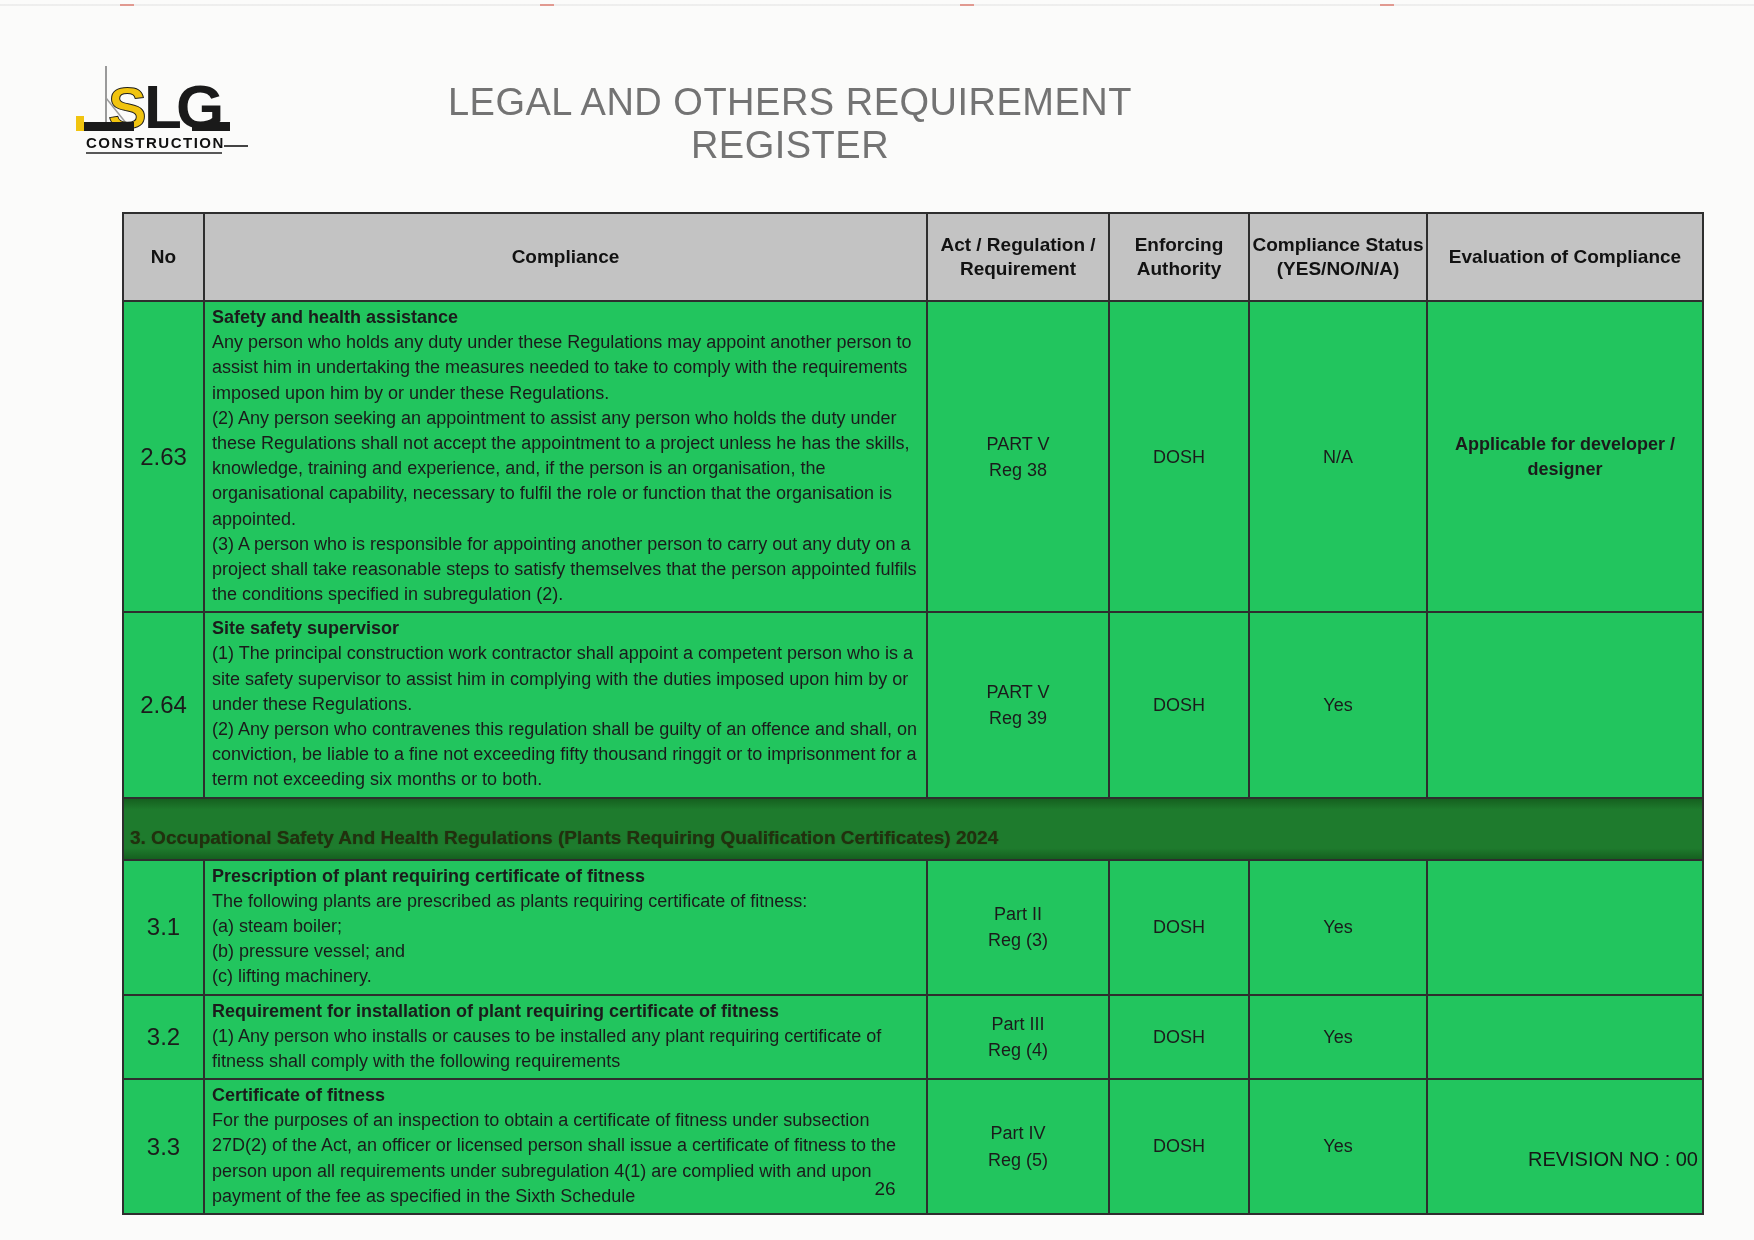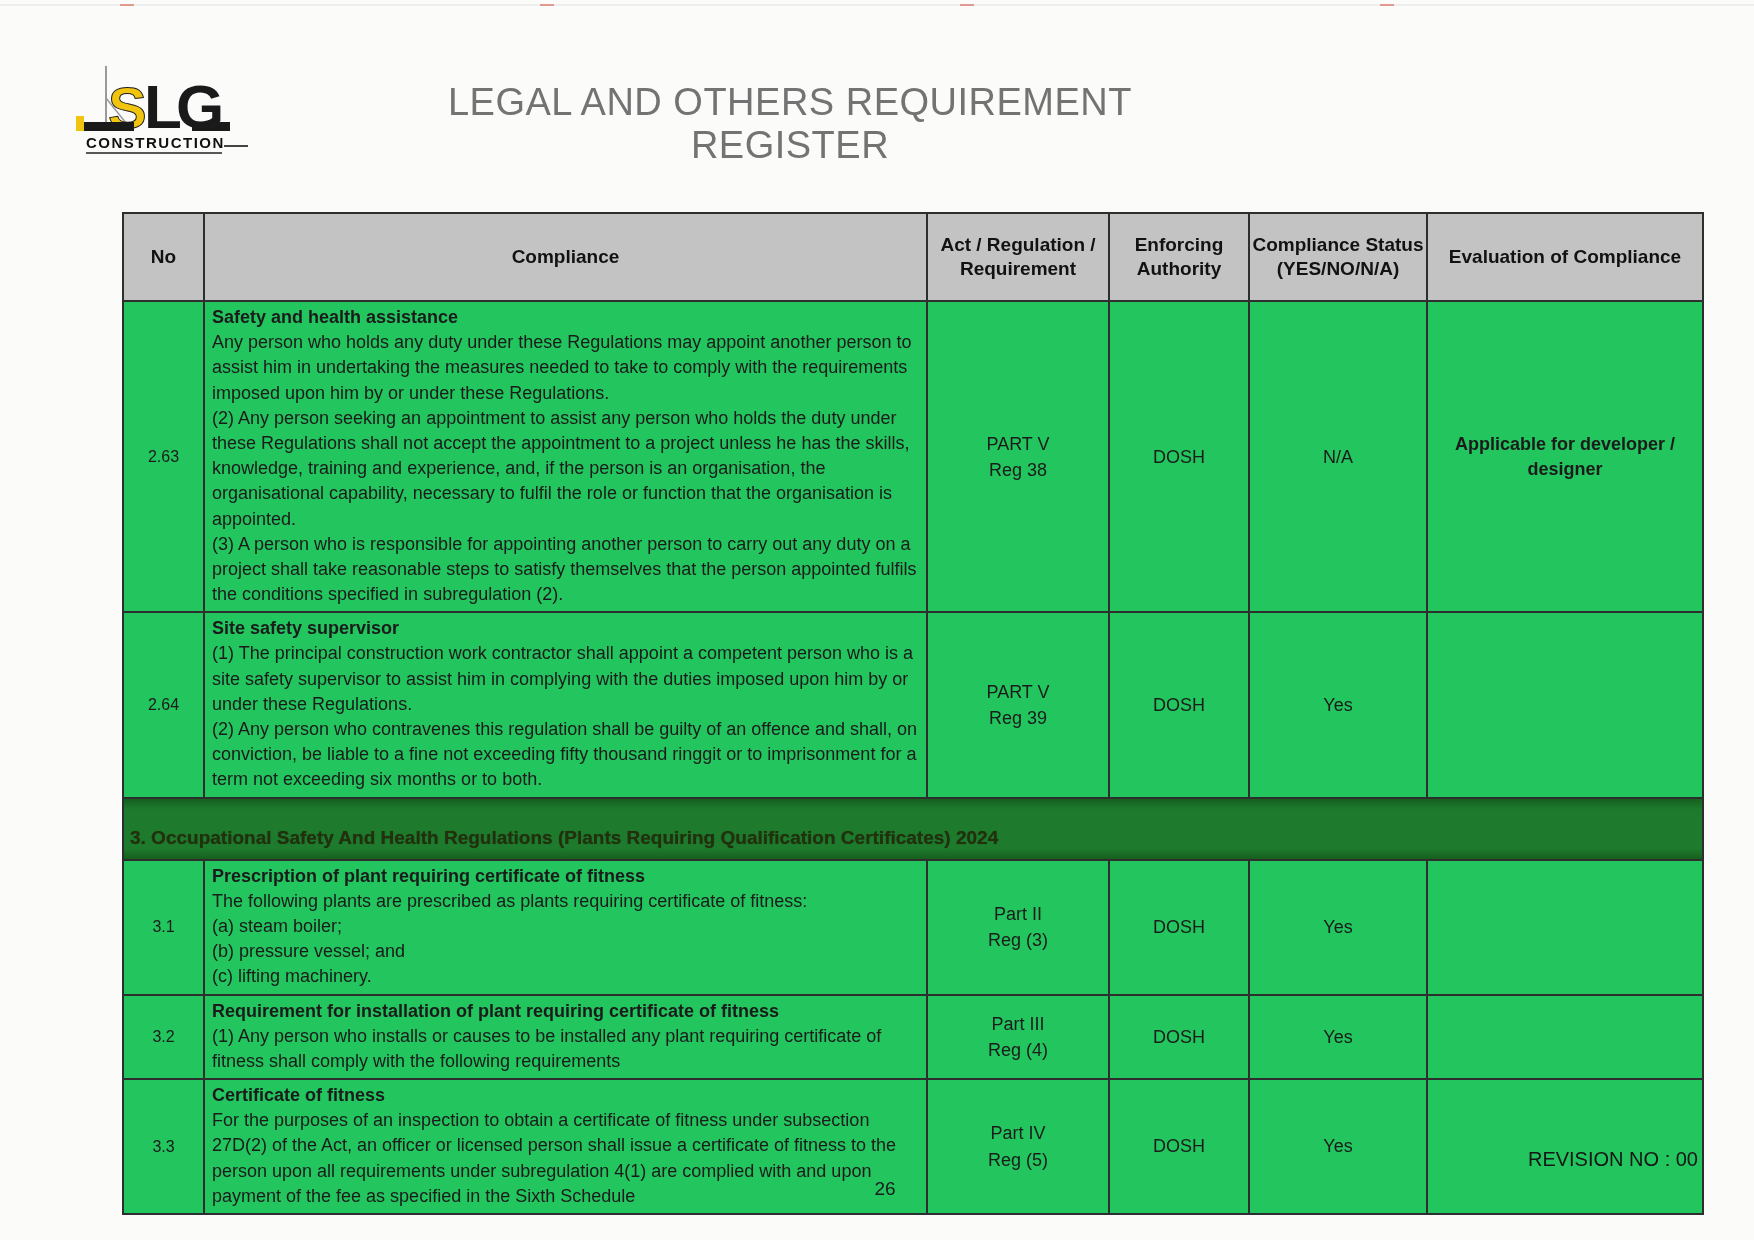--- a/index.html
+++ b/index.html
@@ -70,21 +70,21 @@
     font-weight: 700;
     text-align: center;
     vertical-align: middle;
     white-space: pre-line;
     line-height: 1.25;
     color: #121212;
   }
   td.no-cell {
     text-align: center;
     vertical-align: middle;
-    font-size: 16px;
+    font-size: 24px;
   }
   td.desc-cell {
     vertical-align: top;
     padding: 3px 0 4px 7px;
     font-size: 18px;
     line-height: 1.4;
   }
   .desc-title { font-weight: 700; white-space: pre-line; }
   .desc-body  { white-space: pre-line; }
   td.mid-cell {

